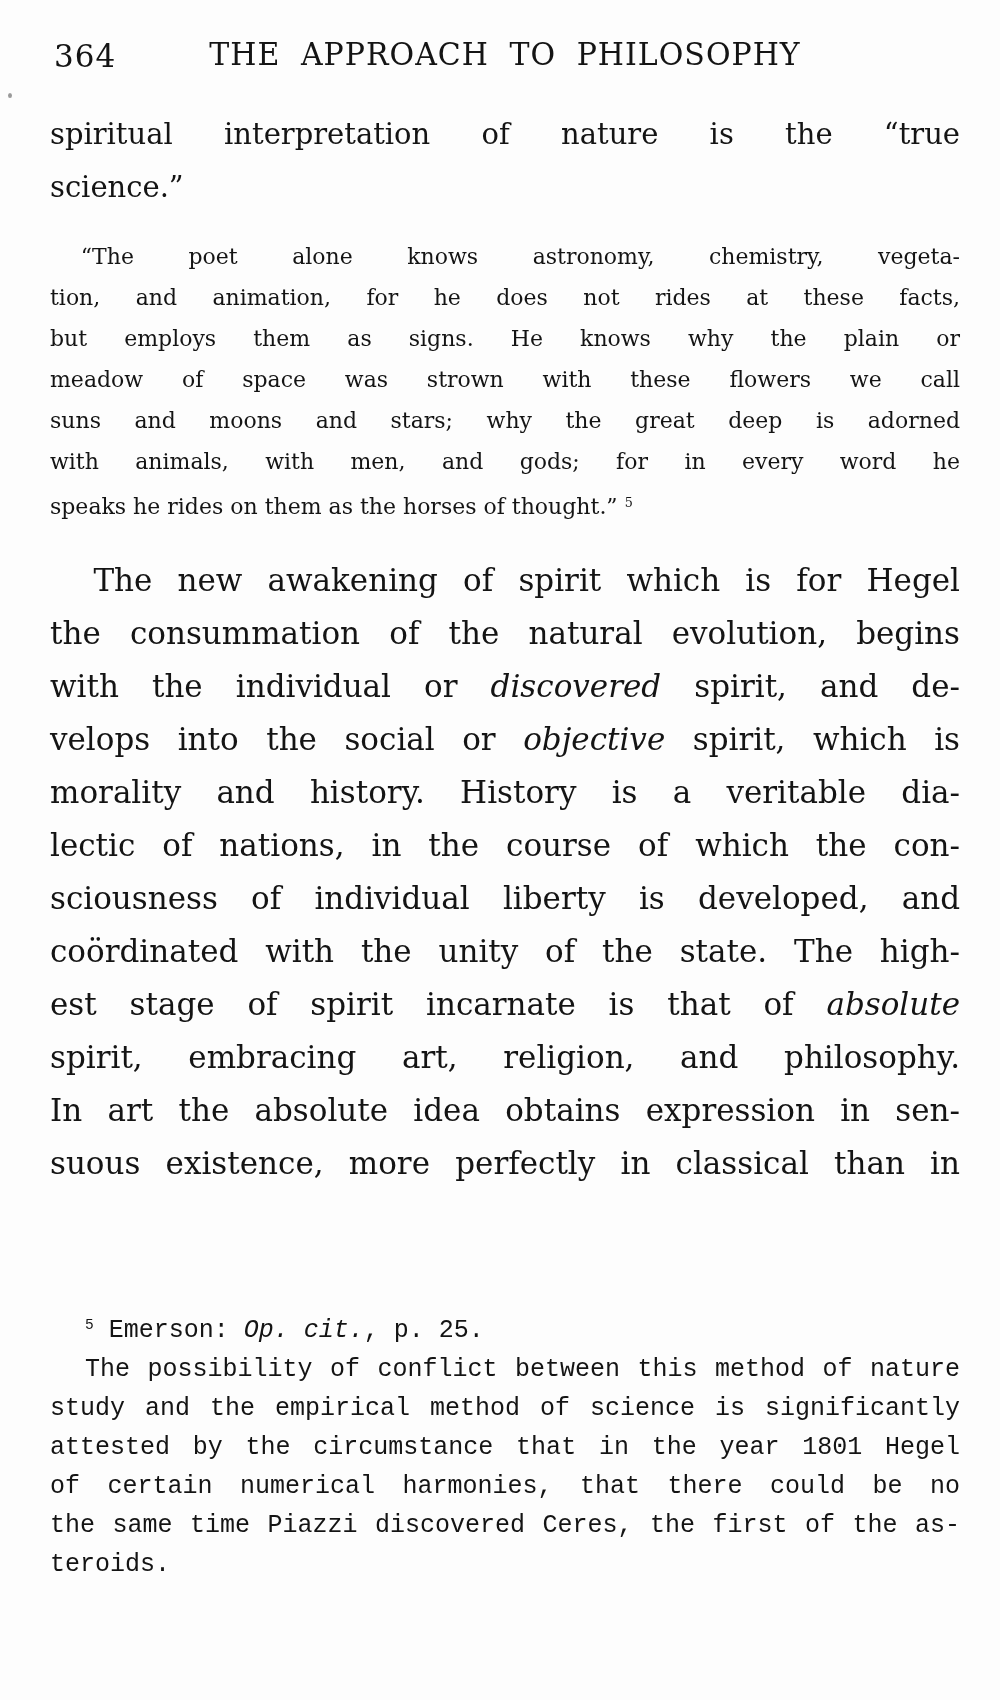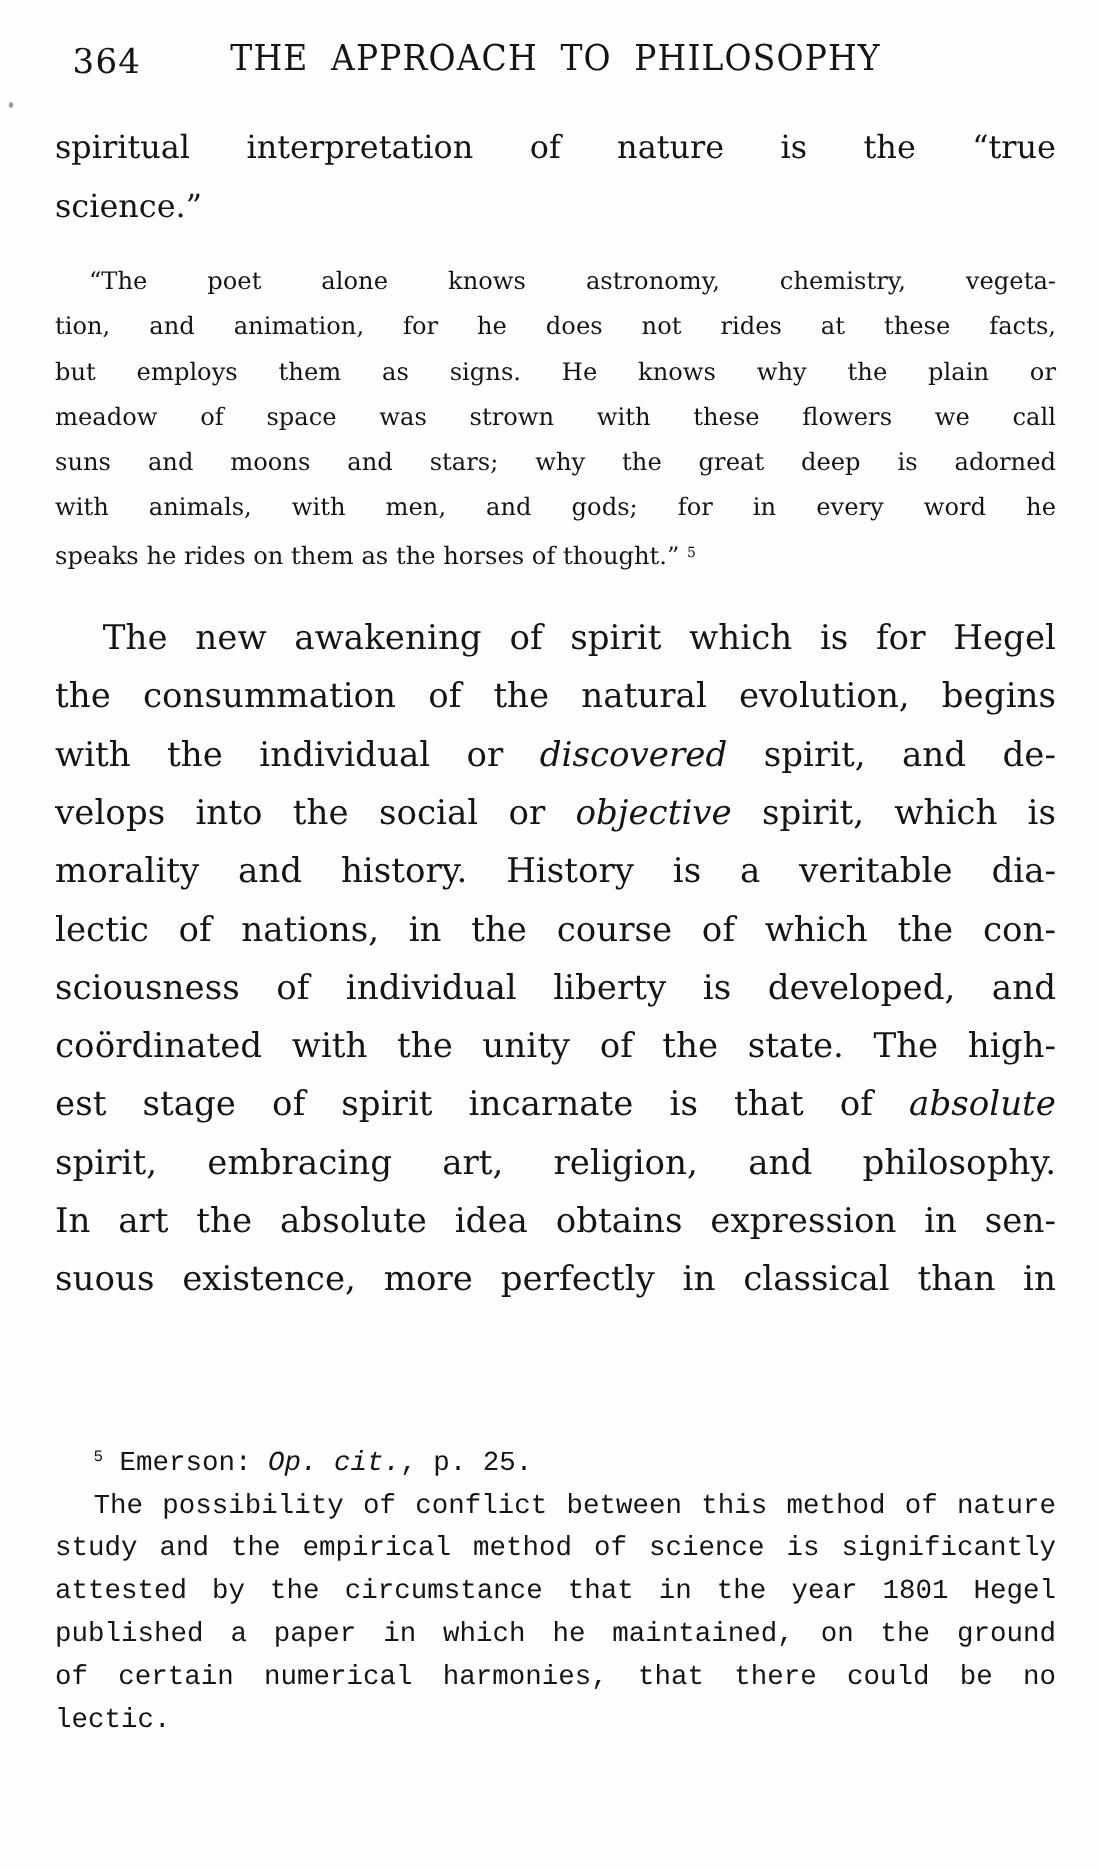--- a/index.html
+++ b/index.html
@@ -20,21 +20,21 @@
   }
   
   .running-head {
     position: relative;
     height: 46px;
     font-size: 30px;
     letter-spacing: 1px;
   }
   .page-num {
     position: absolute;
-    left: 16px;
+    left: 4px;
     top: 2px;
     font-size: 31px;
   }
   .head-title {
     text-align: center;
     word-spacing: 10px;
     transform: scaleY(1.08);
   }
   
   .line { text-align: left; }
@@ -114,19 +114,19 @@
     </div>
 
   <div class="footnotes">
     <div>
         <div class="line ind"><span class="sup">5</span><span> Emerson: </span><span class="i">Op. cit.</span><span>, p. 25.</span></div>
       </div>
     <div>
         <div class="line just ind"><span>The possibility of conflict between this method of nature</span></div>
         <div class="line just"><span>study and the empirical method of science is significantly</span></div>
         <div class="line just"><span>attested by the circumstance that in the year 1801 Hegel</span></div>
-        <div class="line just"><span>published a paper in which he maintained, on the ground</span></div>
         <div class="line just"><span>of certain numerical harmonies, that there could be no</span></div>
-        <div class="line"><span>lectic.</span></div>
+        <div class="line just"><span>the same time Piazzi discovered Ceres, the first of the as-</span></div>
+        <div class="line"><span>teroids.</span></div>
       </div>
   </div>
 
 </div>
 
 </body></html>

